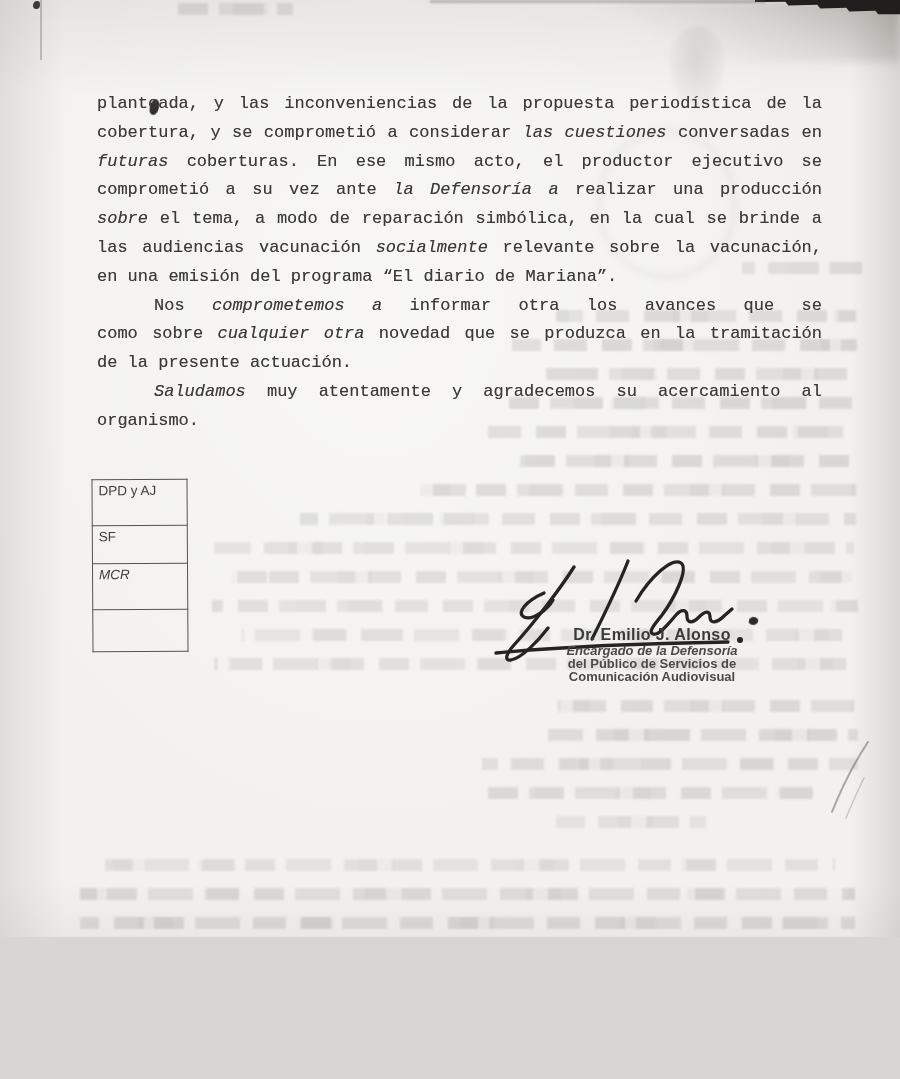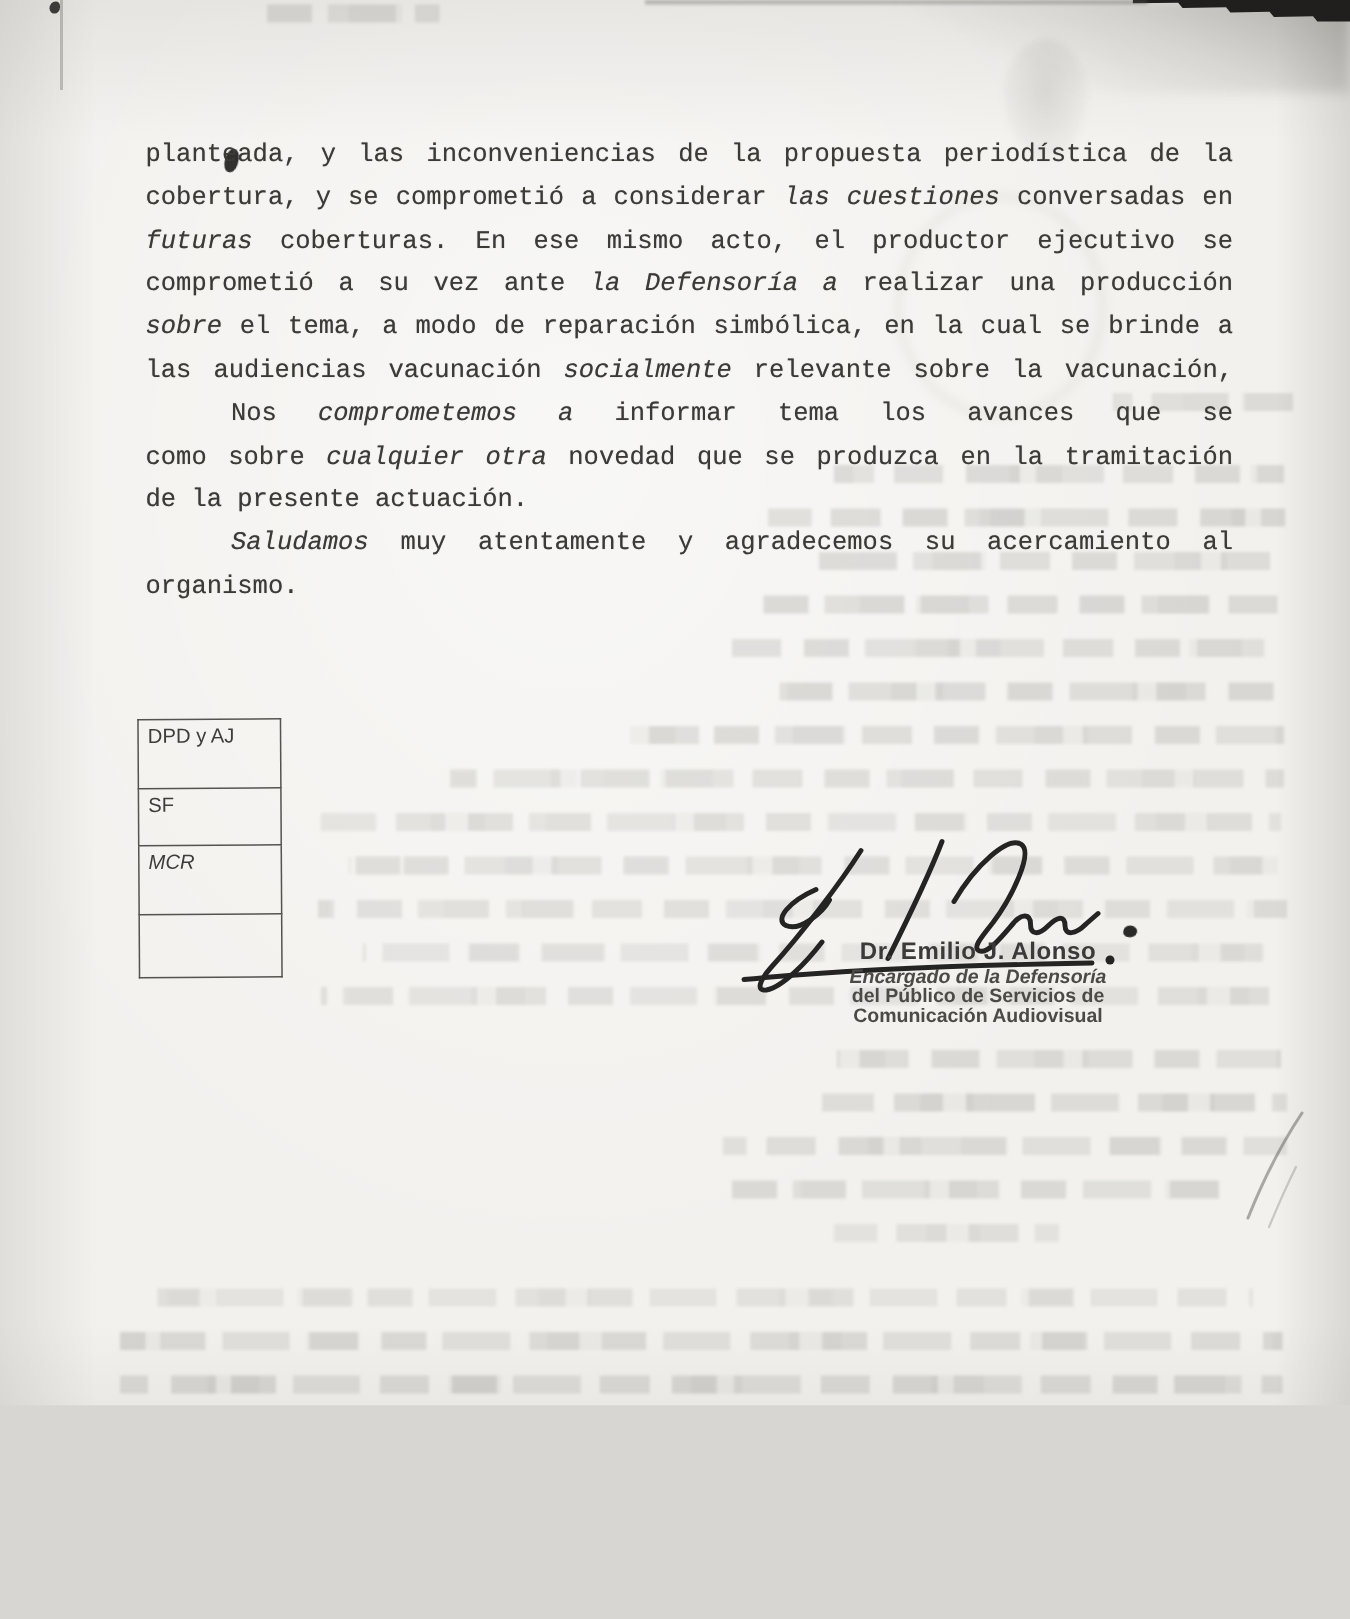--- a/index.html
+++ b/index.html
@@ -174,21 +174,22 @@
   <div class="speck"></div>
   <div class="ink-blob"></div>
 
   <div id="body-text">
       <div class="bline just"><span>planteada, y las inconveniencias de la propuesta periodística de la</span></div>
       <div class="bline just"><span>cobertura, y se comprometió a considerar </span><span class="it">las cuestiones</span><span> conversadas en</span></div>
       <div class="bline just"><span class="it">futuras</span><span> coberturas. En ese mismo acto, el productor ejecutivo se</span></div>
       <div class="bline just"><span>comprometió a su vez ante </span><span class="it">la Defensoría a</span><span> realizar una producción</span></div>
       <div class="bline just"><span class="it">sobre</span><span> el tema, a modo de reparación simbólica, en la cual se brinde a</span></div>
       <div class="bline just"><span>las audiencias vacunación </span><span class="it">socialmente</span><span> relevante sobre la vacunación,</span></div>
-      <div class="bline just ind"><span>Nos </span><span class="it">comprometemos a</span><span> informar tema los avances que se</span></div>
+      <div class="bline"><span>en una emisión del programa “El diario de Mariana”.</span></div>
+      <div class="bline just ind"><span>Nos </span><span class="it">comprometemos a</span><span> informar otra los avances que se</span></div>
       <div class="bline just"><span>como sobre </span><span class="it">cualquier otra</span><span> novedad que se produzca en la tramitación</span></div>
       <div class="bline"><span>de la presente actuación.</span></div>
       <div class="bline just ind"><span class="it">Saludamos</span><span> muy atentamente y agradecemos su acercamiento al</span></div>
       <div class="bline"><span>organismo.</span></div>
     </div>
 
   <table id="routing-stamp">
     <tbody>
         <tr>
       <td>DPD y AJ</td>

